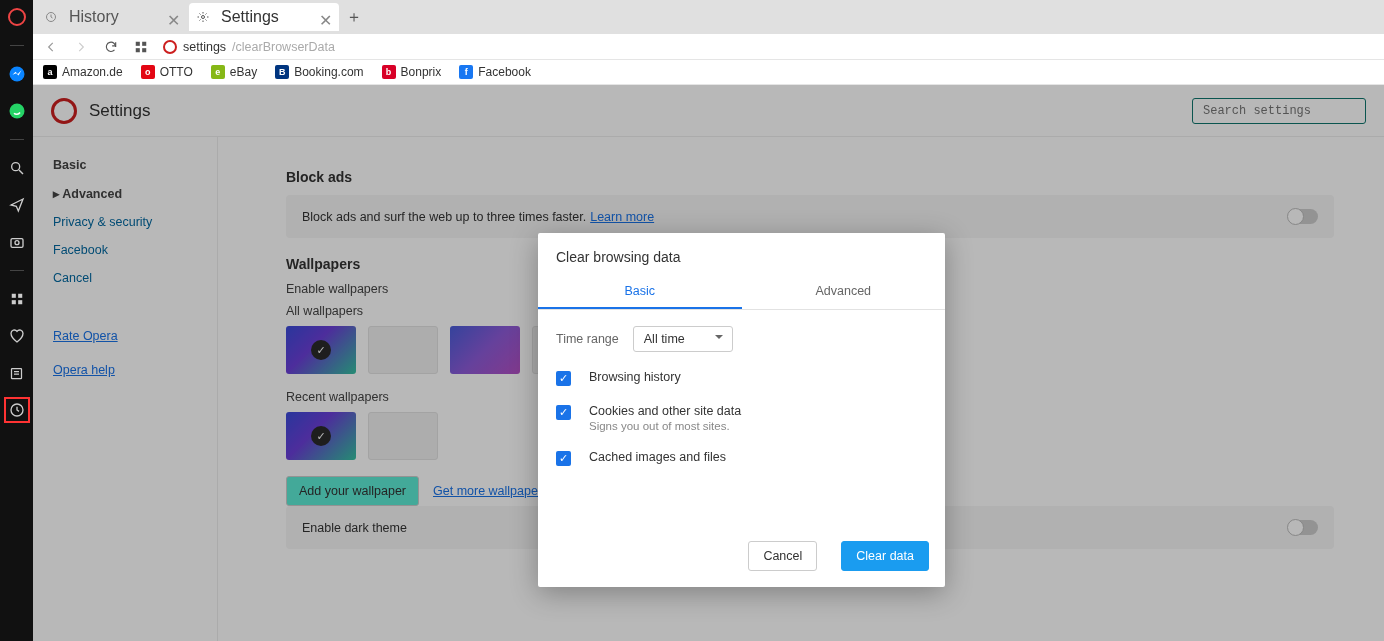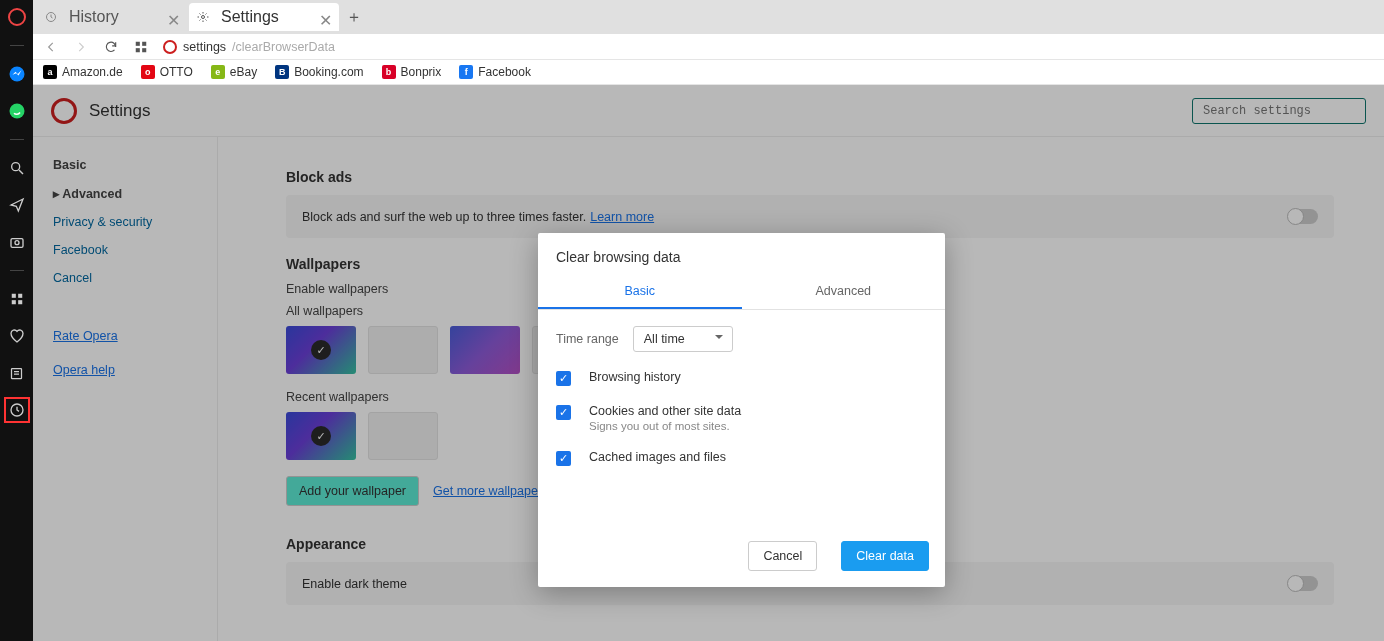--- a/index.html
+++ b/index.html
@@ -268,21 +268,20 @@
         <div class="thumb">
             <div class="check">✓</div>
           </div>
         <div class="thumb blank"></div>
       </div>
       <div style="display:flex;align-items:center;">
         <button class="btn-outline">Add your wallpaper</button>
         <a class="inline-link">Get more wallpapers</a>
       </div>
 
-      <div class="section-title" style="margin-top:30px;">Appearance</div>
       <div class="panel-row">
         <span>Enable dark theme</span>
         <div class="toggle"></div>
       </div>
     </div>
   </div>
 </div>
 
 <div class="dim"></div>
 

